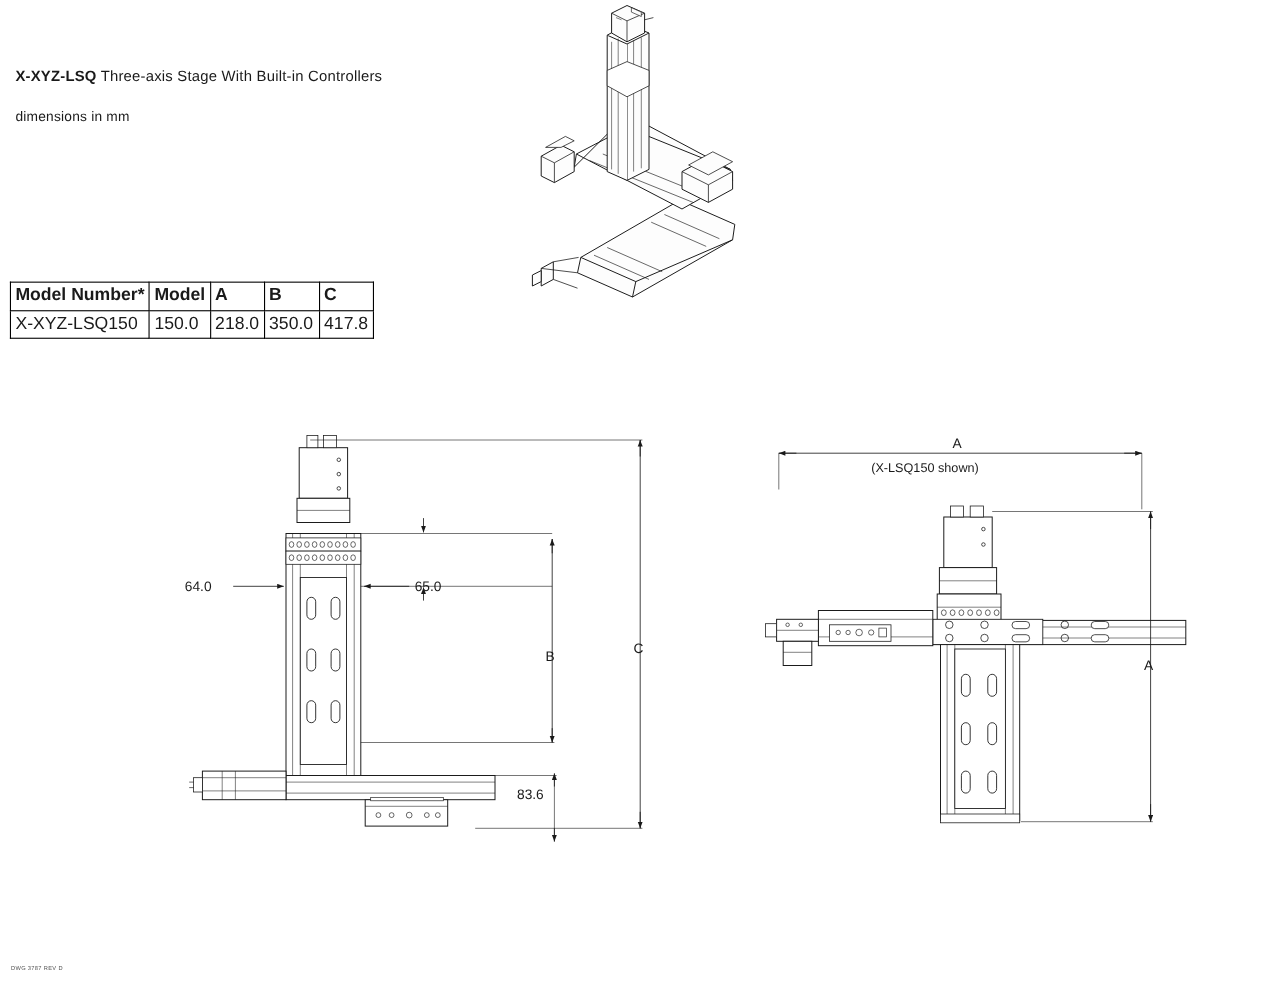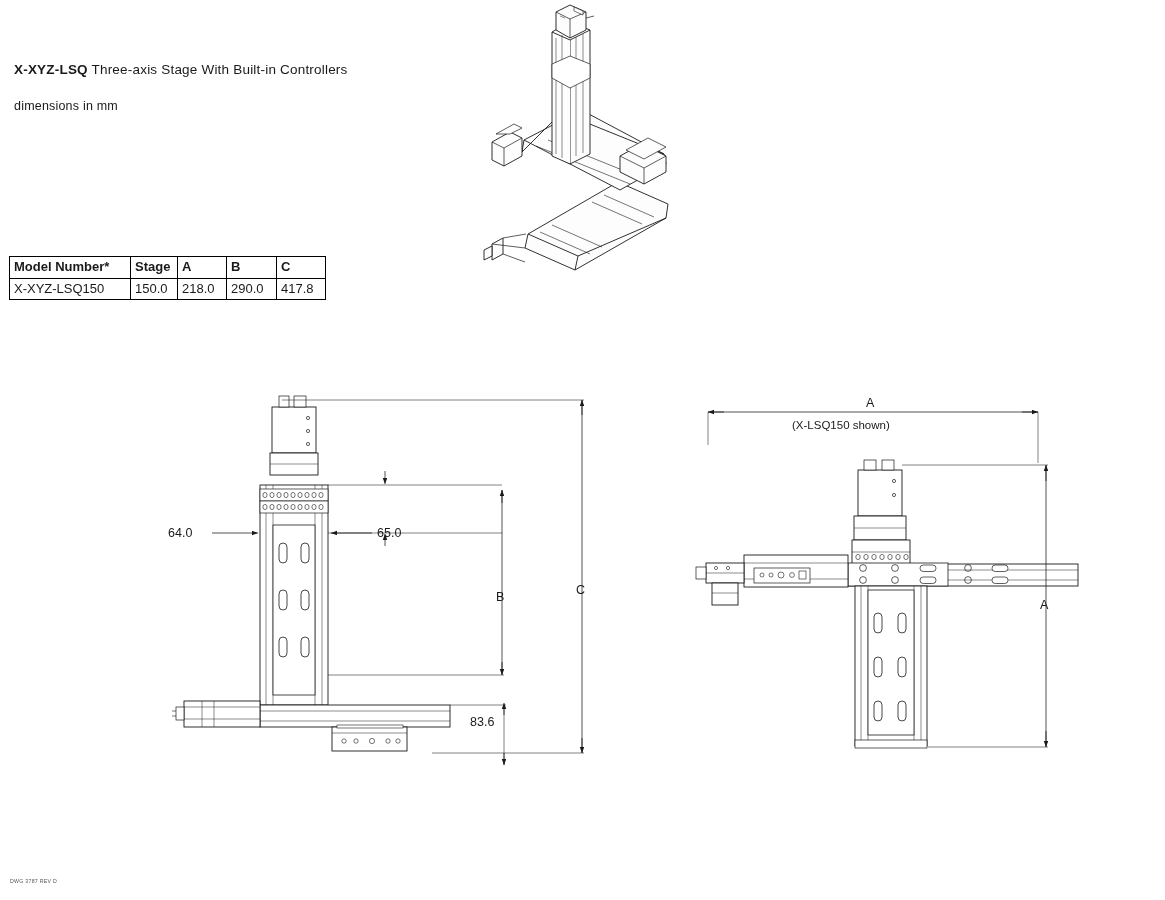--- a/index.html
+++ b/index.html
@@ -22,21 +22,21 @@
     position: absolute; left: 14px; top: 62px; width: 430px;
   }
   #title-line1 { font-size: 13.5px; letter-spacing: .2px; white-space: nowrap; }
   #title-line1 .model { font-weight: bold; }
   #title-line2 { font-size: 12.5px; margin-top: 22px; letter-spacing: .2px; }
 
   
   #spec-table {
     position: absolute; left: 9px; top: 256px;
     border-collapse: collapse;
-    font-size: 13px;
+    font-size: 16px;
   }
   #spec-table th, #spec-table td {
     border: 1px solid #000;
     padding: 1px 4px 2px 4px;
     text-align: left;
     font-weight: normal;
     line-height: 1.35;
     white-space: nowrap;
   }
   #spec-table thead th { font-weight: bold; }
@@ -81,32 +81,32 @@
     <colgroup>
       <col class="c-model">
         <col class="c-travel">
         <col class="c-a">
         <col class="c-b">
         <col class="c-c">
     </colgroup>
     <thead>
       <tr>
         <th>Model Number*</th>
-        <th>Stage</th>
+        <th>Model</th>
         <th>A</th>
         <th>B</th>
         <th>C</th>
       </tr>
     </thead>
     <tbody>
       <tr>
         <td>X-XYZ-LSQ150</td>
         <td>150.0</td>
         <td>218.0</td>
-        <td>290.0</td>
+        <td>350.0</td>
         <td>417.8</td>
       </tr>
     </tbody>
   </table>
 
   <div class="dwg" id="iso-view">
     <svg width="260" height="270" viewBox="0 0 260 270">
       <g fill="none" stroke="#1a1a1a" stroke-width="0.9" stroke-linejoin="round">
 
         <path d="M55 244 L58 230 L148 178 L198 200 L196 214 L105 266 L55 244 Z" fill="#fdfdfd"></path>

